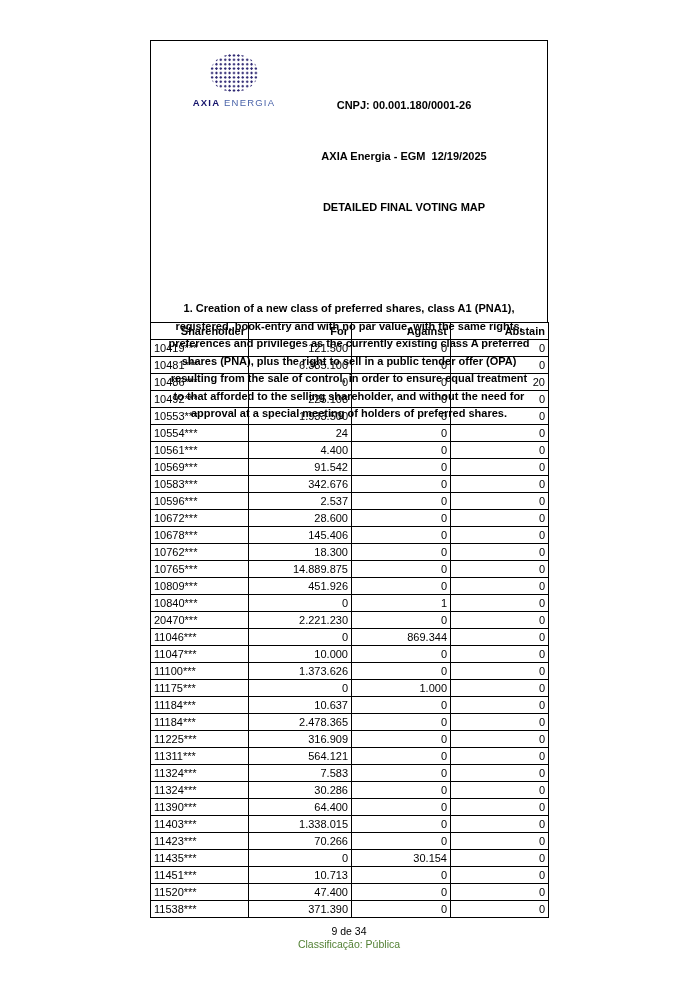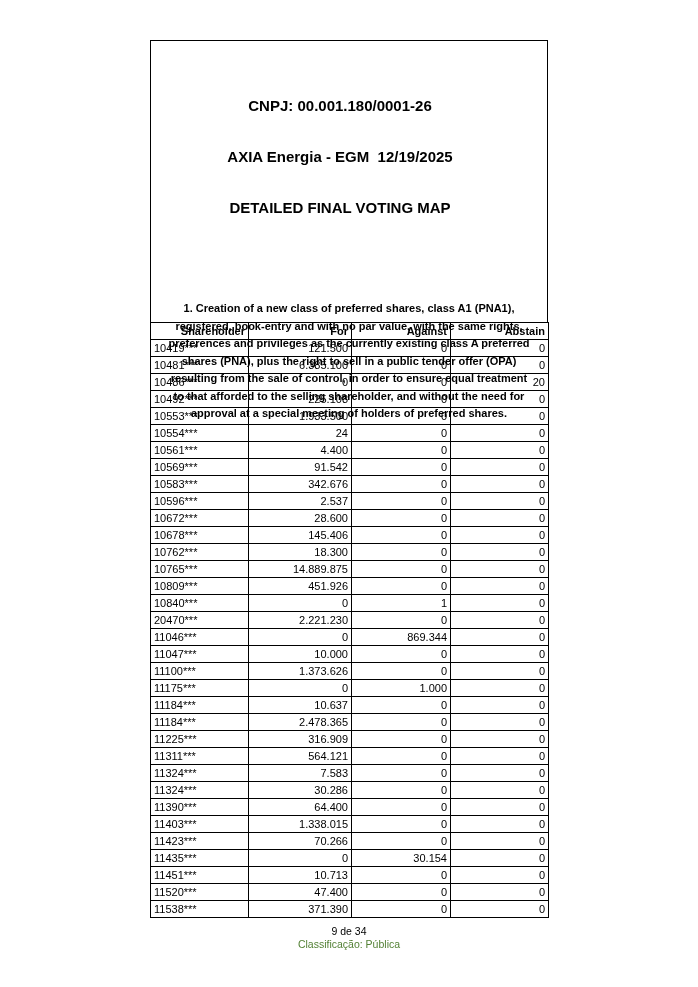--- a/index.html
+++ b/index.html
@@ -49,21 +49,21 @@
     font-size: 9.5px;
     letter-spacing: 1.2px;
     white-space: nowrap;
   }
   .brand-axia { font-weight: bold; color: #14136b; }
   .brand-energia { color: #4a63a9; }
   .header-lines {
     flex: 1;
     text-align: center;
     font-weight: bold;
-    font-size: 15px;
+    font-size: 11px;
     line-height: 17px;
     padding-top: 9px;
     padding-right: 18px;
     white-space: pre;
   }
   .item-paragraph {
     margin-top: 50px;
     padding: 0 14px;
     text-align: center;
     font-weight: bold;
@@ -97,20 +97,27 @@
   }
   .footer .pagenum { color: #000; }
 </style>
 </head>
 <body>
 
 <div class="content">
 
   <div class="header-box">
     <div class="header-top">
+      <div class="logo">
+        <div class="globe"></div>
+        <div class="brand">
+          <span class="brand-axia" style="color: rgb(20, 19, 107);">AXIA</span>
+          <span class="brand-energia" style="color: rgb(74, 99, 169);">ENERGIA</span>
+        </div>
+      </div>
       <div class="header-lines">
         <div>CNPJ: 00.001.180/0001-26</div>
         <div>AXIA Energia - EGM  12/19/2025</div>
         <div>DETAILED FINAL VOTING MAP</div>
       </div>
     </div>
     <div class="item-paragraph">1.  Creation of a new class of preferred shares, class A1 (PNA1), registered, book-entry and with no par value, with the same rights, preferences and privileges as the currently existing class A preferred shares (PNA), plus the right to sell in a public tender offer (OPA) resulting from the sale of control, in order to ensure equal treatment to that afforded to the selling shareholder, and without the need for approval at a special meeting of holders of preferred shares.</div>
   </div>
 
   <table class="voting-table">

